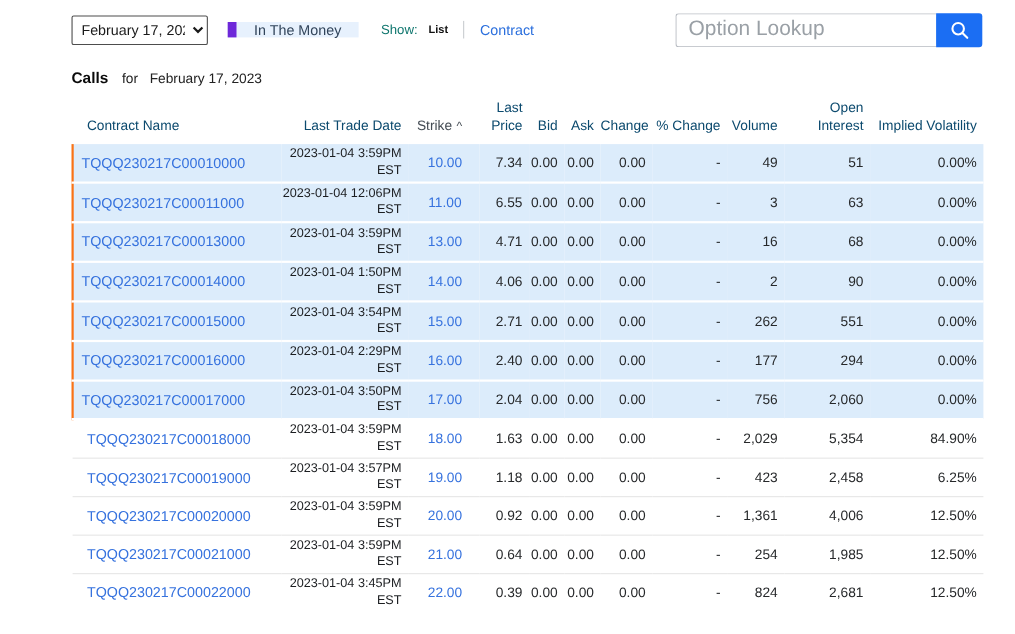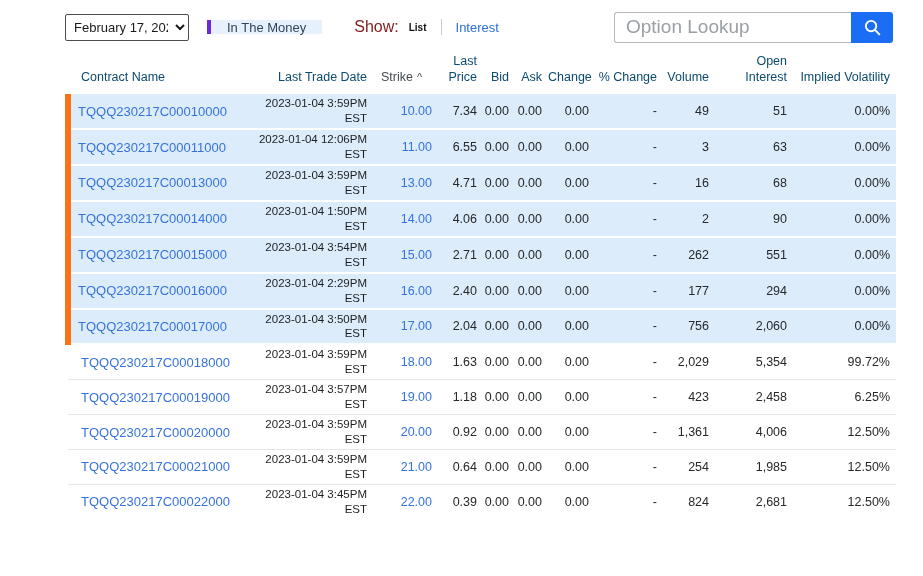--- a/index.html
+++ b/index.html
@@ -16,25 +16,25 @@
   .toolbar { display: flex; align-items: center; height: 30px; }
   .exp-select {
     width: 124px; height: 27px;
     font-family: "Liberation Sans", sans-serif;
     font-size: 13px; color: #1a1a1a;
     background: #fff; border: 1px solid #4d4d4d; border-radius: 2px;
     padding: 2px 4px;
   }
   .itm-btn {
     margin-left: 18px; height: 14px; padding: 0 16px;
-    background: #e7f1fd; border: none; border-left: 4px solid #6d28d9;
+    background: #e7f1fd; border: none; border-left: 8px solid #6d28d9;
     color: #31445a; font-size: 13px; font-family: "Liberation Sans", sans-serif;
     cursor: pointer;
   }
-  .show-label { margin-left: 32px; font-size: 16px; color: #7f1d1d; }
+  .show-label { margin-left: 20px; font-size: 12px; color: #0f766e; }
   .list-toggle { margin-left: 10px; font-size: 10px; font-weight: 700; color: #111; cursor: pointer; }
   .vdivider { margin: 0 14px; width: 0; height: 16px; border-left: 1px solid #c9ccd0; }
   .straddle-link { font-size: 13px; color: #2b6fdd; text-decoration: none; cursor: pointer; }
   .lookup { margin-left: auto; display: flex; width: 279px; height: 31px; }
   .lookup input {
     flex: 1; min-width: 0; border: 1px solid #b6bac1; border-right: none;
     border-radius: 3px 0 0 3px; padding: 0 11px; font-size: 19px; color: #333;
     font-family: "Liberation Sans", sans-serif; outline: none;
   }
   .lookup input::placeholder { color: #9aa0a6; }
@@ -58,52 +58,57 @@
     padding: 0 6px 9px 0; line-height: 1.25;
   }
   th.left { text-align: left; }
   th.col-contract { padding-left: 13px; }
   th.col-strike { padding-left: 8px; color: #444c54; font-weight: 400; }
   th .sort { margin-left: 4px; font-size: 11px; color: #444c54; }
   tr { height: 33px; }
   td { font-size: 12.5px; color: #26282a; text-align: right; padding: 2px 6px 2px 0; }
   td.left { text-align: left; padding-left: 13px; }
   td.date { font-size: 11.5px; color: #1c1e21; line-height: 1.3; }
-  td.strike { text-align: right; padding-left: 8px; }
+  td.strike { text-align: center; padding-left: 8px; }
   a.blue-link { color: #3672de; text-decoration: none; cursor: pointer; }
   td.contract a { font-size: 13px; }
   tr.itm td { background: #dcecfb; border-bottom: 2px solid #ffffff; }
-  tr.itm td.contract { border-left: 6px solid #f97316; padding-left: 7px; }
+  tr.itm td.contract { border-left: 2px solid #f97316; padding-left: 7px; }
   tr.otm td { border-top: 1px solid #e6e6e6; }
 </style>
 </head>
 <body>
 
 <div class="page">
 
   <div class="toolbar">
     <select class="exp-select">
       <option>February 17, 2023</option>
     </select>
     <button class="itm-btn">In The Money</button>
     <span class="show-label">Show:</span>
     <span class="list-toggle">List</span>
     <span class="vdivider"></span>
-    <a class="straddle-link">Interest</a>
+    <a class="straddle-link">Contract</a>
     <div class="lookup">
       <input type="text" placeholder="Option Lookup" style="">
       <button>
         <svg width="19" height="19" viewBox="0 0 20 20">
           <circle cx="8.5" cy="8.5" r="5.5" fill="none" stroke="#ffffff" stroke-width="2"></circle>
           <line x1="12.8" y1="12.8" x2="17.2" y2="17.2" stroke="#ffffff" stroke-width="2" stroke-linecap="round"></line>
         </svg>
       </button>
     </div>
   </div>
 
+  <div class="heading">
+    <span class="calls">Calls</span>
+    <span class="for">for</span>
+    <span class="hdate">February 17, 2023</span>
+  </div>
 
   <table>
     <colgroup>
       <col style="width:190px">
         <col style="width:115px">
         <col style="width:65px">
       <col style="width:45px">
         <col style="width:32px">
         <col style="width:33px">
       <col style="width:47px">
@@ -247,21 +252,21 @@
             <div>EST</div>
           </td>
           <td class="strike"><a class="blue-link" href="#">18.00</a></td>
           <td>1.63</td>
           <td>0.00</td>
           <td>0.00</td>
           <td>0.00</td>
           <td>-</td>
           <td>2,029</td>
           <td>5,354</td>
-          <td>99.72%</td>
+          <td>84.90%</td>
         </tr>
         <tr class="otm">
           <td class="contract left"><a class="blue-link" href="#">TQQQ230217C00019000</a></td>
           <td class="date">
             <div>2023-01-04 3:57PM</div>
             <div>EST</div>
           </td>
           <td class="strike"><a class="blue-link" href="#">19.00</a></td>
           <td>1.18</td>
           <td>0.00</td>

